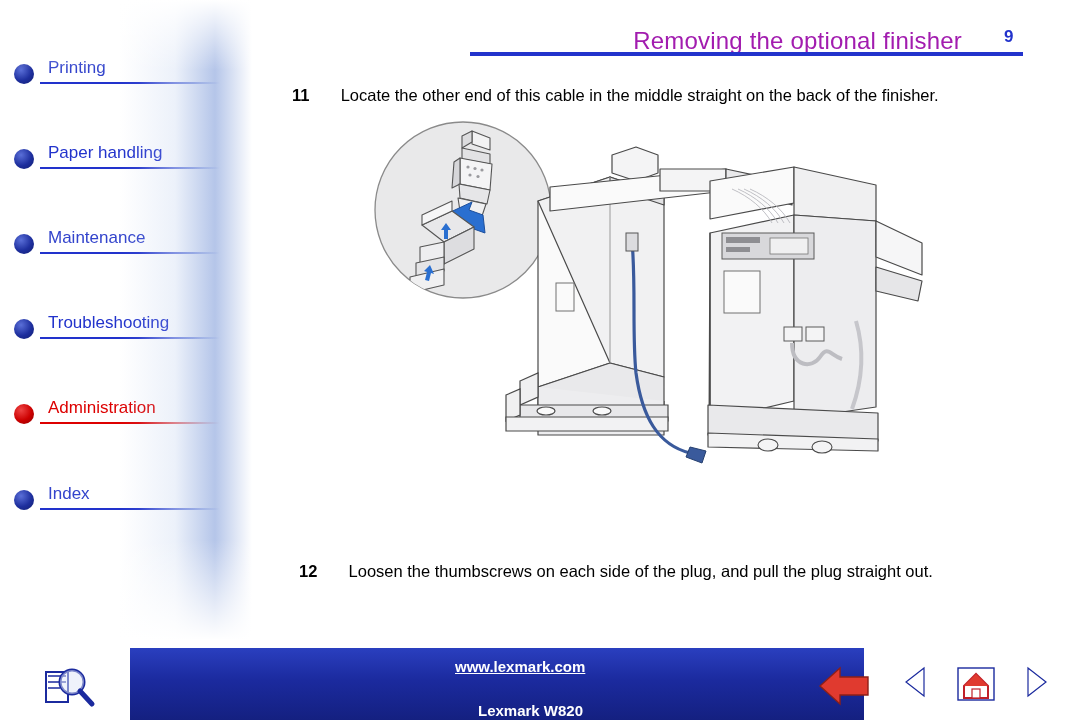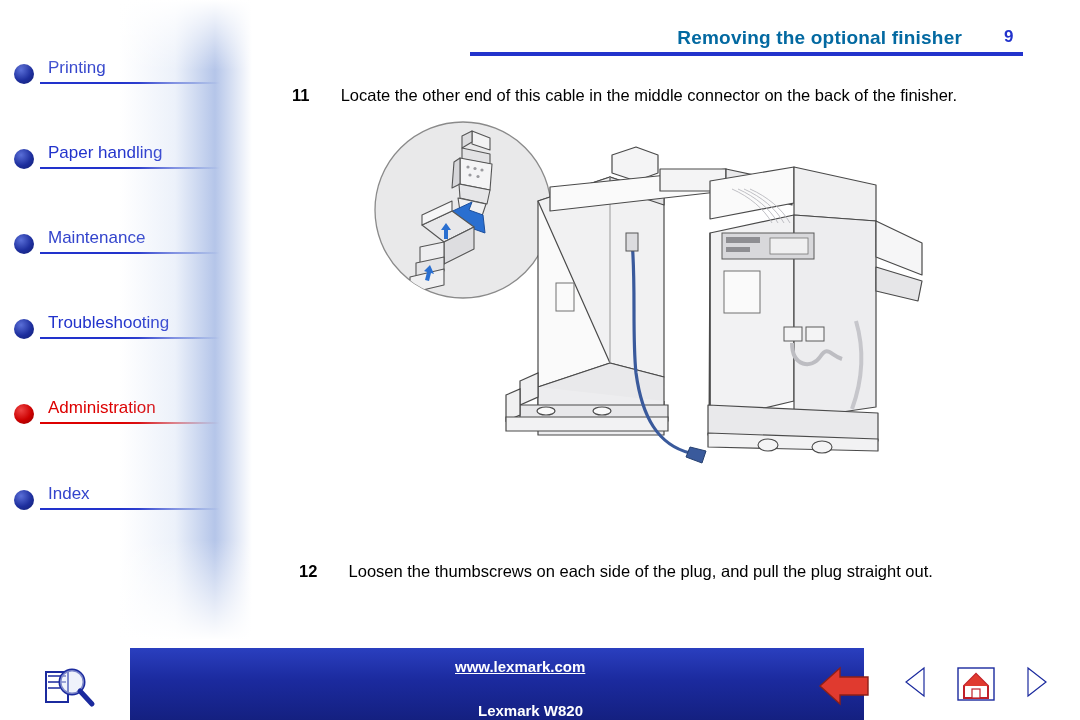--- a/index.html
+++ b/index.html
@@ -57,21 +57,21 @@
     position:absolute; left:26px; top:26px; width:180px; height:2px;
     background:linear-gradient(to right, #2233cc 0%, #2233cc 55%, #9aa8e8 85%, #ffffff 100%);
   }
   .nav-rule.red {
     background:linear-gradient(to right, #dd0000 0%, #dd0000 55%, #f0a0a0 85%, #ffffff 100%);
   }
 
   
   .header-title {
     position:absolute; right:118px; top:27px;
-    font-size:19px; font-weight:bold; color:#0369a1;
+    font-size:24px; font-weight:normal; color:#a21caf;
     letter-spacing:0.2px;
   }
   .header-page {
     position:absolute; left:1004px; top:27px;
     font-size:17px; font-weight:bold; color:#2233cc;
   }
   .header-rule {
     position:absolute; left:470px; top:52px; width:553px; height:4px;
     background:#2233cc;
   }
@@ -153,21 +153,21 @@
   <div class="sidebar-fade2"></div>
 </div>
 
 <div class="header-title">Removing the optional finisher</div>
 <div class="header-page">9</div>
 <div class="header-rule"></div>
 
 <div class="step" style="left:292px; top:86px;">
   <span class="step-num">11</span>
   <span style="display:inline-block; width:22px;"></span>
-  <span>Locate the other end of this cable in the middle connector on the back of the finisher.</span>
+  <span>Locate the other end of this cable in the middle straight on the back of the finisher.</span>
 </div>
 
 <svg style="position:absolute; left:360px; top:105px;" width="580" height="435" viewBox="0 0 580 435">
   <defs>
     <clipPath id="magclip">
         <circle cx="103" cy="105" r="88"></circle>
       </clipPath>
   </defs>
 
   <circle cx="103" cy="105" r="88" fill="#e9e9ea" stroke="#8a8a8a" stroke-width="1.3"></circle>

